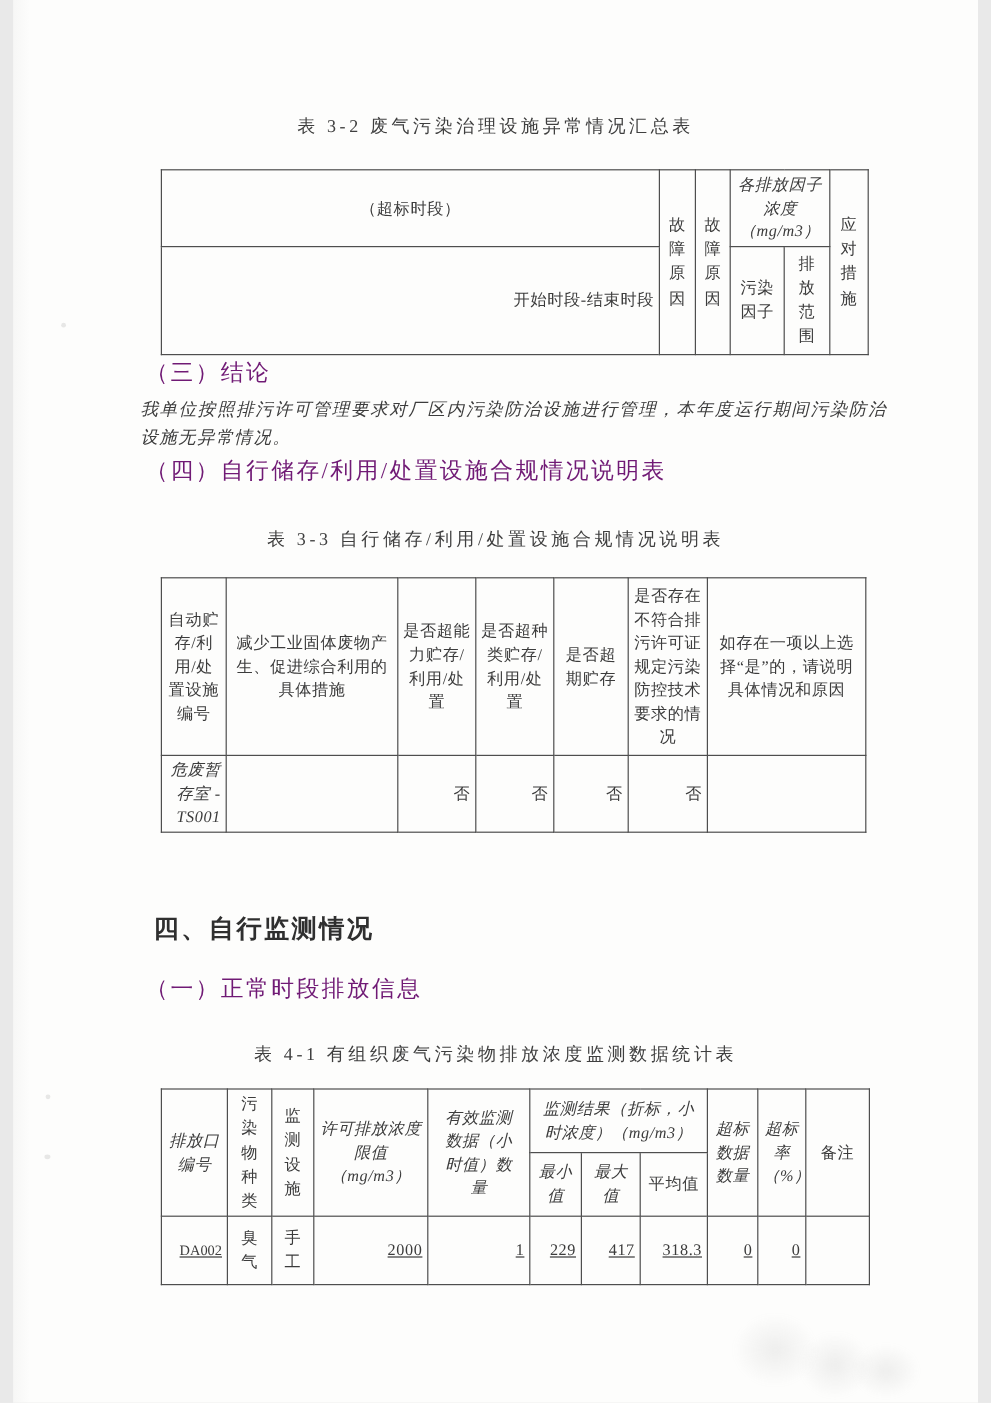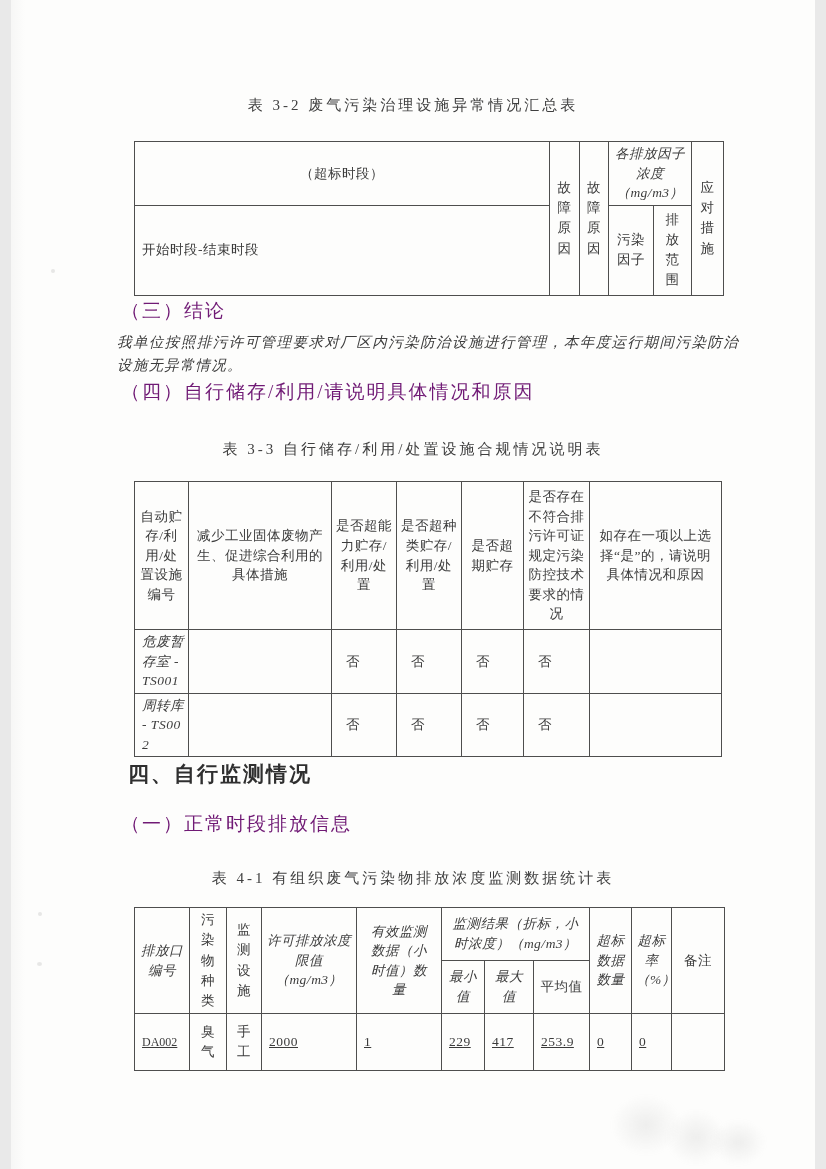--- a/index.html
+++ b/index.html
@@ -32,21 +32,21 @@
     font-size:13.5px;
     letter-spacing:0.5px;
     line-height:1.45;
     color:#3c3c3c;
     vertical-align:middle;
     padding:2px 4px;
     overflow:hidden;
     word-break:break-all;
   }
   td.c{text-align:center;}
-  td.l{text-align:left;padding-left:7px;}
+  td.l{text-align:right;padding-left:7px;}
   .pre{white-space:pre-line;font-style:italic;}
   .v1{display:inline-block;width:1.15em;word-break:break-all;line-height:1.5;text-align:center;}
   .v2{display:inline-block;width:2.3em;word-break:break-all;line-height:1.5;text-align:center;}
 
   
   .speck{position:absolute;border-radius:50%;background:#9a9a9a;opacity:0.22;}
   .smudge{position:absolute;border-radius:50%;
           background:radial-gradient(closest-side, rgba(160,160,160,0.16), rgba(160,160,160,0));
           filter:blur(2px);}
 </style>
@@ -81,21 +81,21 @@
       <td class="c"><span class="v2">污染因子</span></td>
       <td class="c"><span class="v1">排放范围</span></td>
     </tr>
   </tbody>
     </table>
 
   <div class="abs h-small" style="left:110px;top:298px;">（三）结论</div>
 
   <div class="abs para" style="left:106px;top:331px;width:622px;font-style:italic;">我单位按照排污许可管理要求对厂区内污染防治设施进行管理，本年度运行期间污染防治设施无异常情况。</div>
 
-  <div class="abs h-small" style="left:110px;top:379px;">（四）自行储存/利用/请说明具体情况和原因</div>
+  <div class="abs h-small" style="left:110px;top:379px;">（四）自行储存/利用/处置设施合规情况说明表</div>
 
   <div class="abs center tbl-title" style="top:440px;">表 3-3 自行储存/利用/处置设施合规情况说明表</div>
 
   <table class="abs" style="left:123px;top:481px;width:587px;">
     <colgroup>
       <col style="width:54px">
         <col style="width:143px">
         <col style="width:65px">
       <col style="width:65px">
         <col style="width:62px">
@@ -109,30 +109,20 @@
       <td class="c">是否超能力贮存/利用/处置</td>
       <td class="c">是否超种类贮存/利用/处置</td>
       <td class="c">是否超期贮存</td>
       <td class="c">是否存在不符合排污许可证规定污染防控技术要求的情况</td>
       <td class="c">如存在一项以上选择“是”的，请说明具体情况和原因</td>
     </tr>
     <tr style="height:60px;">
       <td class="l pre">危废暂
 存室 -
 TS001</td>
-      <td></td>
-      <td class="l" style="padding-left:14px;">否</td>
-      <td class="l" style="padding-left:14px;">否</td>
-      <td class="l" style="padding-left:14px;">否</td>
-      <td class="l" style="padding-left:14px;">否</td>
-      <td></td>
-    </tr>
-    <tr style="height:55px;">
-      <td class="l pre">周转库
-- TS002</td>
       <td></td>
       <td class="l" style="padding-left:14px;">否</td>
       <td class="l" style="padding-left:14px;">否</td>
       <td class="l" style="padding-left:14px;">否</td>
       <td class="l" style="padding-left:14px;">否</td>
       <td></td>
     </tr>
   </tbody>
     </table>
 
@@ -186,21 +176,21 @@
       <td class="c">平均值</td>
     </tr>
     <tr style="height:57px;text-decoration:underline;">
       <td class="l" style="font-size:12px;letter-spacing:0;">DA002</td>
       <td class="c"><span class="v1">臭气</span></td>
       <td class="c"><span class="v1">手工</span></td>
       <td class="l">2000</td>
       <td class="l">1</td>
       <td class="l">229</td>
       <td class="l">417</td>
-      <td class="l">253.9</td>
+      <td class="l">318.3</td>
       <td class="l">0</td>
       <td class="l">0</td>
       <td></td>
     </tr>
   </tbody>
     </table>
 
   <div class="speck" style="left:40px;top:269px;width:4px;height:4px;"></div>
   <div class="speck" style="left:27px;top:912px;width:4px;height:4px;"></div>
   <div class="speck" style="left:26px;top:962px;width:5px;height:4px;"></div>

